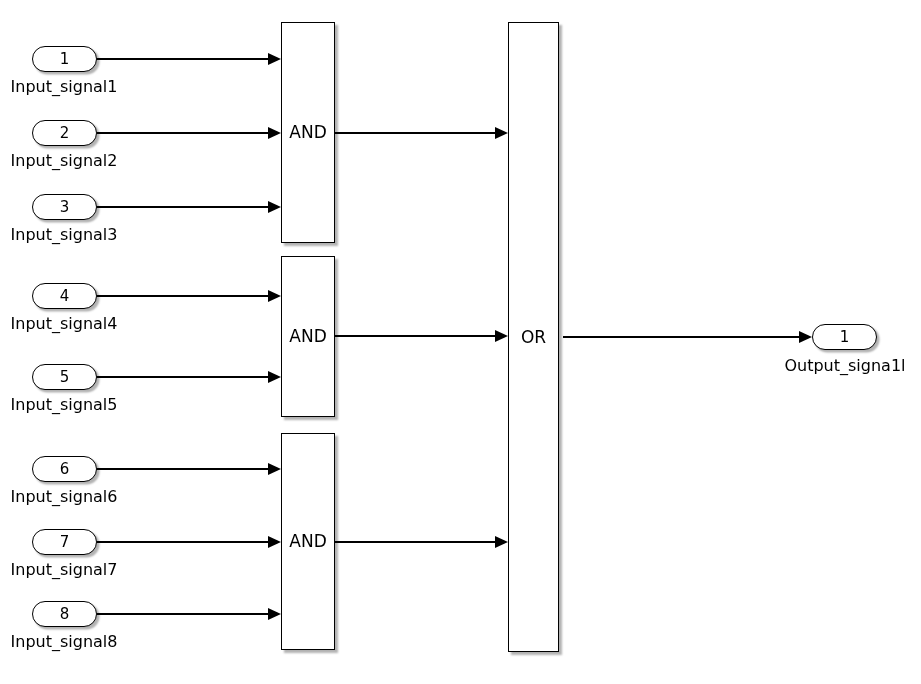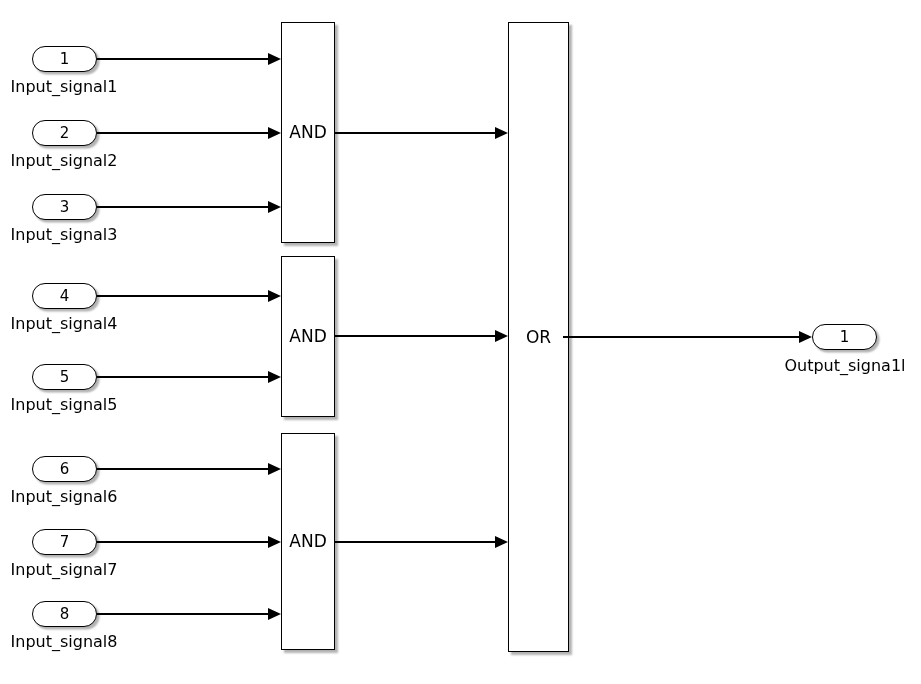--- a/index.html
+++ b/index.html
@@ -133,21 +133,21 @@
   </div>
   <div class="wire" style="left:335px; top:335px; width:160px;"></div>
   <div class="arrow" style="left:495px; top:330px;"></div>
 
   <div class="gate" style="left:281px; top:433px; width:54px; height:217px;">
     <span>AND</span>
   </div>
   <div class="wire" style="left:335px; top:541px; width:160px;"></div>
   <div class="arrow" style="left:495px; top:536px;"></div>
 
-  <div class="gate" style="left:508px; top:22px; width:61px; height:630px;">
+  <div class="gate" style="left:508px; top:22px; width:51px; height:630px;">
     <span>OR</span>
   </div>
 
   <div class="wire" style="left:563px; top:336px; width:236px;"></div>
   <div class="arrow" style="left:799px; top:331px;"></div>
   <div class="oval" style="left:812px; top:324px;">
     <span>1</span>
   </div>
   <div class="blabel" style="left:765px; top:357px;">Output_signa1l</div>
 

